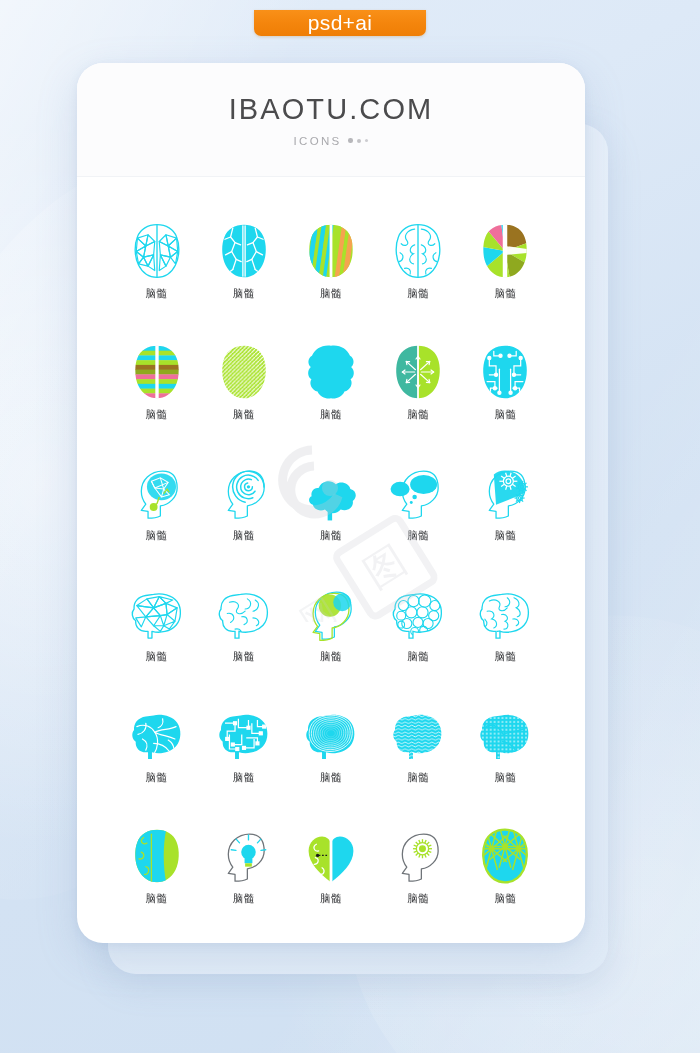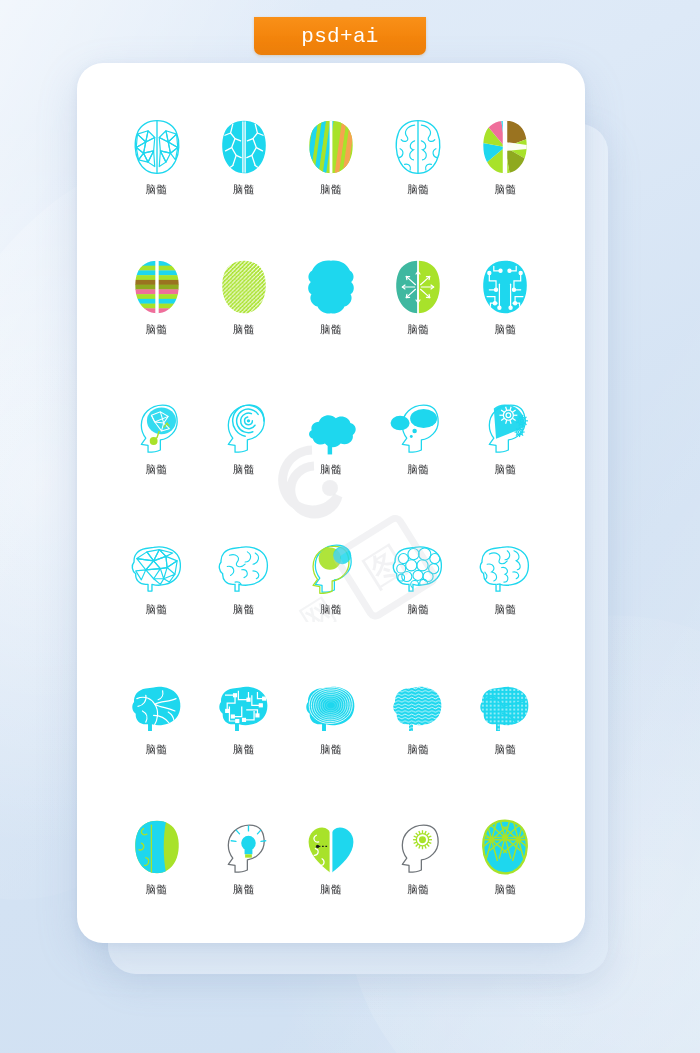--- a/index.html
+++ b/index.html
@@ -32,33 +32,32 @@
     pointer-events: none;
     background: linear-gradient(105deg, rgba(255,255,255,0.45), rgba(255,255,255,0));
   }
   .bg-stripe.s1 { left: -120px; top: 150px; width: 420px; height: 760px; transform: rotate(16deg); border-radius: 50%; opacity: .45; }
   .bg-stripe.s2 { right: -160px; top: 620px; width: 520px; height: 520px; transform: rotate(-14deg); border-radius: 46%; opacity: .30; }
 
   
   .badge {
     position: absolute;
     left: 254px;
-    top: 17px;
+    top: 10px;
     width: 172px;
-    height: 38px;
+    height: 26px;
     border-radius: 0 0 7px 7px;
     background: linear-gradient(180deg, #f99018 0%, #f4850c 52%, #ef7e06 100%);
     color: #ffffff;
     font-size: 21px;
     letter-spacing: .3px;
     display: flex;
     align-items: center;
     justify-content: center;
     box-shadow: 0 1px 3px rgba(180,110,20,.25);
-    font-family: Liberation Mono, monospace;
   }
 
   
   .back-card {
     position: absolute;
     left: 108px;
     top: 124px;
     width: 500px;
     height: 850px;
     border-radius: 28px;
@@ -179,20 +178,31 @@
 <div class="bg-stripe s2"></div>
 
 <div class="badge">
   <span>psd+ai</span>
 </div>
 
 <div class="back-card"></div>
 
 <div class="card">
 
+  <div class="card-header">
+    <div class="brand-title">IBAOTU.COM</div>
+    <div class="brand-sub-row">
+      <div class="brand-sub">ICONS</div>
+      <div class="dots">
+          <i></i>
+          <i></i>
+          <i></i>
+        </div>
+    </div>
+  </div>
 
   <div class="grid" id="icon-grid">
       <div class="cell">
         <div class="glyph">
           <svg viewBox="0 0 100 110">
             <defs>
               <clipPath id="clip1">
                 <path d="M50 8 C34 8 20 16 15 30 C9 45 10 66 17 80 C24 94 36 102 50 102 C64 102 76 94 83 80 C90 66 91 45 85 30 C80 16 66 8 50 8 Z"></path>
               </clipPath>
             </defs>

